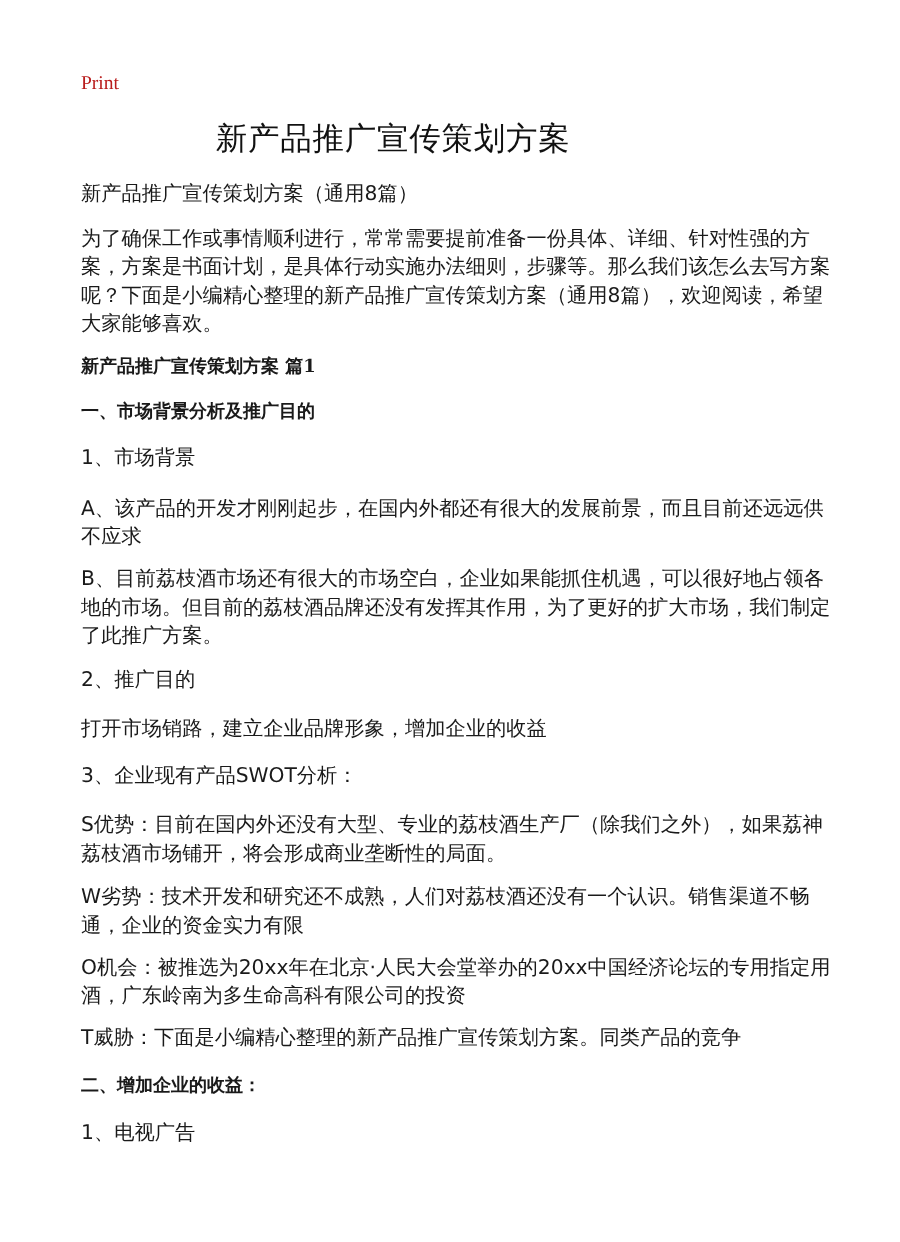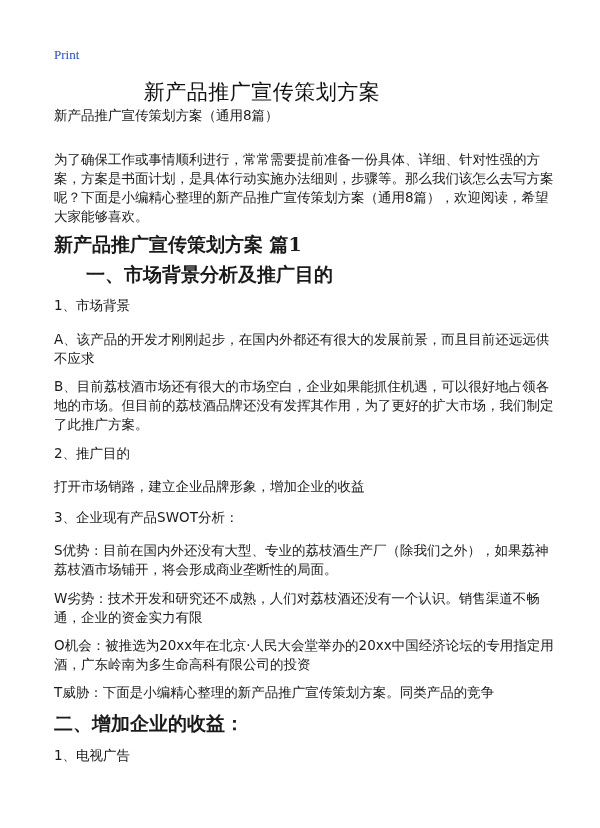--- a/index.html
+++ b/index.html
@@ -14,21 +14,21 @@
       position: relative;
       color: #1a1a1a;
       font-family: "DejaVu Sans", "Liberation Sans", sans-serif;
     }
     .print-label {
       position: absolute;
       left: 54px;
       top: 47px;
       font-family: "Liberation Serif", "DejaVu Serif", serif;
       font-size: 13px;
-      color: #1d4ed8;
+      color: #b91c1c;
       cursor: pointer;
     }
     .doc-title {
       position: absolute;
       left: 0;
       width: 524px;
       top: 78px;
       text-align: center;
       font-size: 21px;
       font-weight: normal;
@@ -40,37 +40,37 @@
       left: 54px;
       width: 500px;
       font-size: 13.5px;
       line-height: 19px;
       color: #1a1a1a;
       margin: 0;
     }
     .bold {
       font-weight: bold;
       font-family: "DejaVu Serif", "Liberation Serif", serif;
-      font-size: 19px;
+      font-size: 12px;
     }
   </style>
 </head>
 <body>
 
 <div class="print-label">Print</div>
 
 <h1 class="doc-title" style="margin:0;">新产品推广宣传策划方案</h1>
 
-<p class="para" style="top:106px;">新产品推广宣传策划方案（通用8篇）</p>
+<p class="para" style="top:120px;">新产品推广宣传策划方案（通用8篇）</p>
 
 <p class="para" style="top:150px;">为了确保工作或事情顺利进行，常常需要提前准备一份具体、详细、针对性强的方案，方案是书面计划，是具体行动实施办法细则，步骤等。那么我们该怎么去写方案呢？下面是小编精心整理的新产品推广宣传策划方案（通用8篇），欢迎阅读，希望大家能够喜欢。</p>
 
 <p class="para bold" style="top:235px;">新产品推广宣传策划方案 篇1</p>
 
-<p class="para bold" style="top:265px;margin-left:32px;">一、市场背景分析及推广目的</p>
+<p class="para bold" style="top:265px;">一、市场背景分析及推广目的</p>
 
 <p class="para" style="top:296px;">1、市场背景</p>
 
 <p class="para" style="top:330px;">A、该产品的开发才刚刚起步，在国内外都还有很大的发展前景，而且目前还远远供不应求</p>
 
 <p class="para" style="top:377px;">B、目前荔枝酒市场还有很大的市场空白，企业如果能抓住机遇，可以很好地占领各地的市场。但目前的荔枝酒品牌还没有发挥其作用，为了更好的扩大市场，我们制定了此推广方案。</p>
 
 <p class="para" style="top:444px;">2、推广目的</p>
 
 <p class="para" style="top:477px;">打开市场销路，建立企业品牌形象，增加企业的收益</p>

